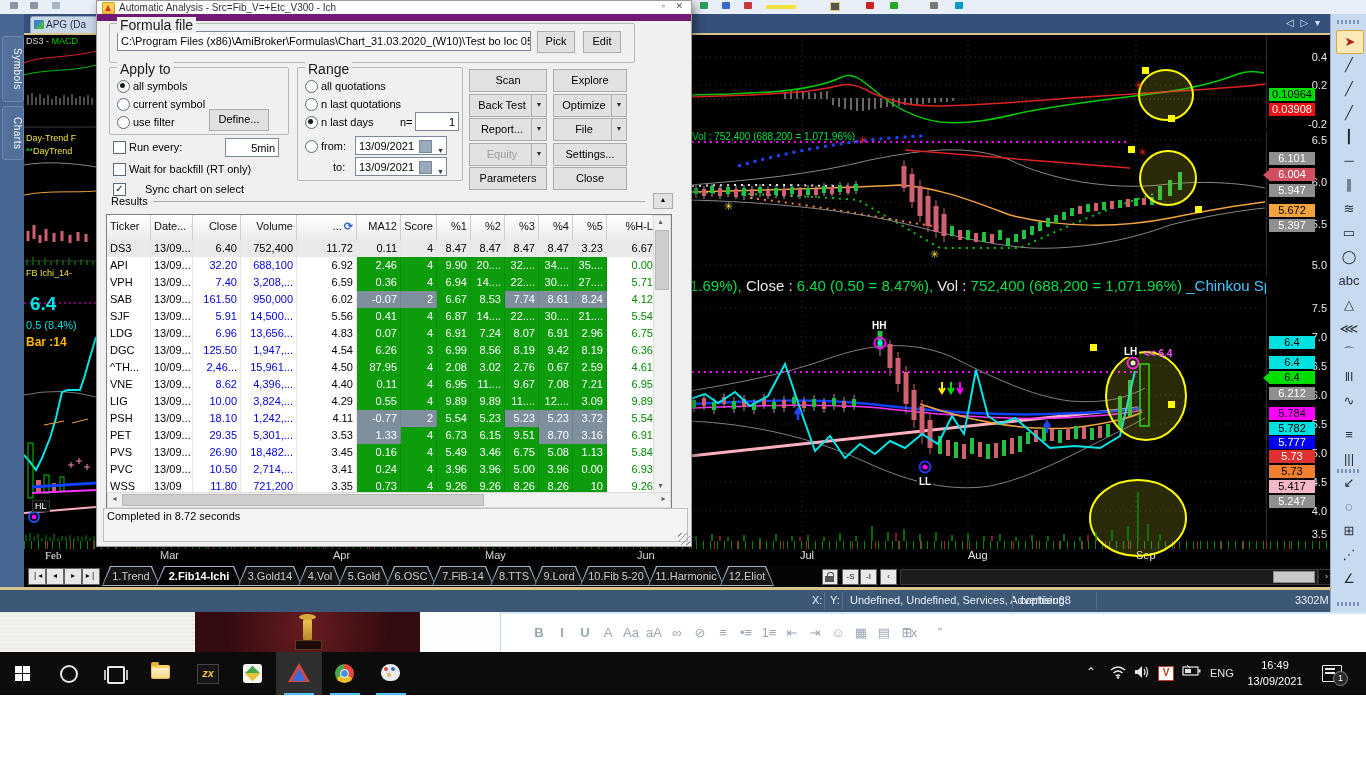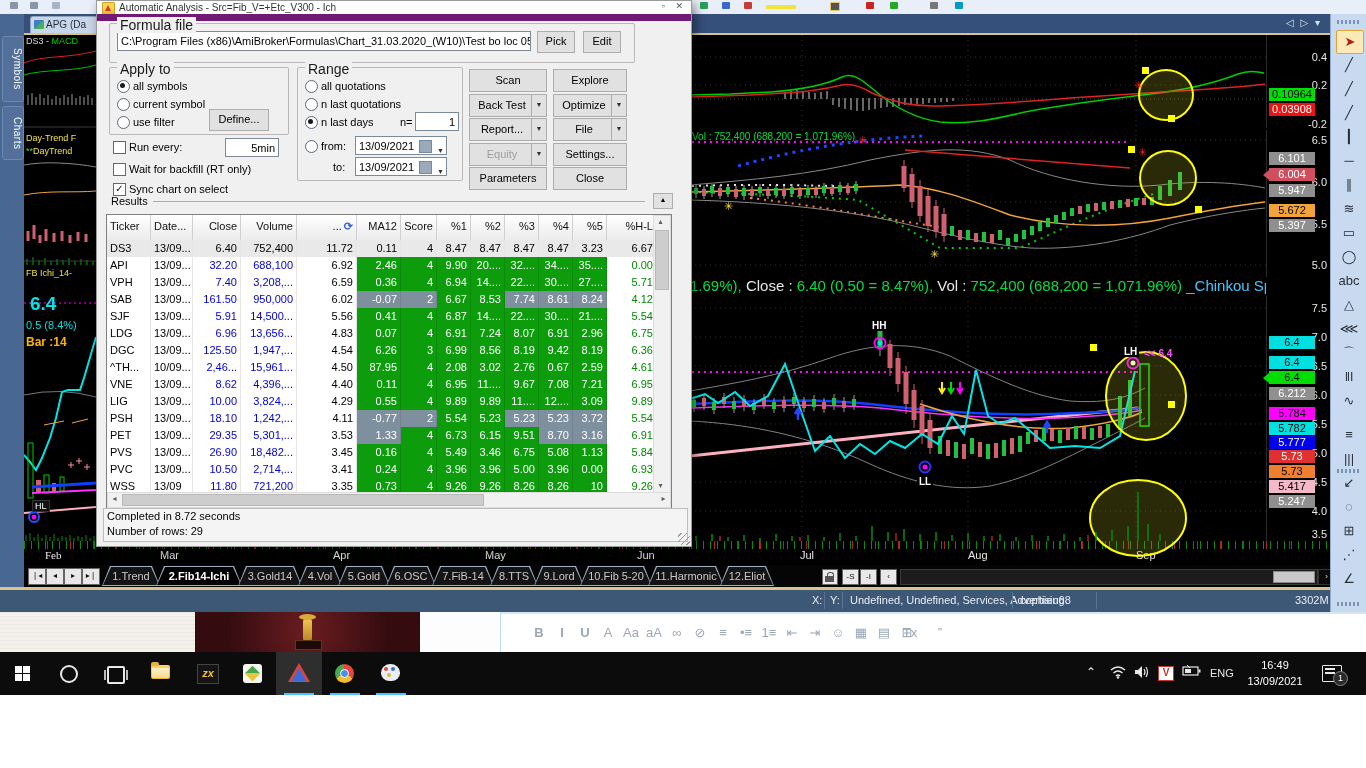--- a/index.html
+++ b/index.html
@@ -533,21 +533,21 @@
       <span>13/09/2021</span>
       <span class="calico"></span><span class="ddv">▼</span>
     </div>
 
     <div class="check" style="left:16px;top:140px"></div>
     <span class="rlabel" style="left:32px;top:140px">Run every:</span>
     <div class="tinput" style="left:128px;top:137px;width:46px;height:17px;text-align:right">5min</div>
     <div class="check" style="left:16px;top:162px"></div>
     <span class="rlabel" style="left:32px;top:162px">Wait for backfill (RT only)</span>
     <div class="check" style="left:16px;top:182px">✓</div>
-    <span class="rlabel" style="left:32px;top:182px">Sync chart on select</span>
+    <span class="rlabel" style="left:48px;top:182px">Sync chart on select</span>
 
     <div class="btn" style="left:372px;top:68px;width:76px;height:21px;line-height:20px">Scan</div>
     <div class="btn" style="left:456px;top:68px;width:72px;height:21px;line-height:20px">Explore</div>
     <div class="btn" style="left:372px;top:93px;width:76px;height:21px;line-height:20px"><span style="margin-right:12px">Back Test</span><span class="dda">▼</span></div>
     <div class="btn" style="left:456px;top:93px;width:72px;height:21px;line-height:20px"><span style="margin-right:12px">Optimize</span><span class="dda">▼</span></div>
     <div class="btn" style="left:372px;top:117px;width:76px;height:21px;line-height:20px"><span style="margin-right:12px">Report...</span><span class="dda">▼</span></div>
     <div class="btn" style="left:456px;top:117px;width:72px;height:21px;line-height:20px"><span style="margin-right:12px">File</span><span class="dda">▼</span></div>
     <div class="btn disabled" style="left:372px;top:142px;width:76px;height:21px;line-height:20px"><span style="margin-right:12px">Equity</span><span class="dda">▼</span></div>
     <div class="btn" style="left:456px;top:142px;width:72px;height:21px;line-height:20px">Settings...</div>
     <div class="btn" style="left:372px;top:166px;width:76px;height:21px;line-height:20px">Parameters</div>
@@ -587,21 +587,20 @@
 
       <div class="sb" style="left:0;top:277px;width:562px;height:14px">
         <div class="sbarrow" style="left:0;top:0">◂</div>
         <div class="sbthumb" style="left:14px;top:1px;width:360px;height:10px"></div>
         <div class="sbarrow" style="right:0;top:0">▸</div>
       </div>
     </div>
 
     <div id="dlg-info">
       <div style="line-height:15px">Completed in 8.72 seconds</div>
-      <div style="line-height:15px">Number of rows: 29</div>
     </div>
     <div id="dlg-grip"></div>
   </div>
 
   <div class="abs" id="forum">
     <div id="forum-tex"></div>
     <div id="forum-photo">
       <div class="trophy"></div>
       <div style="position:absolute;left:104px;top:2px;width:17px;height:6px;background:#d8a93c;border-radius:50%"></div>
       <div style="position:absolute;left:100px;top:28px;width:25px;height:8px;background:#1c0a08;border:1px solid #5c3a18"></div>

